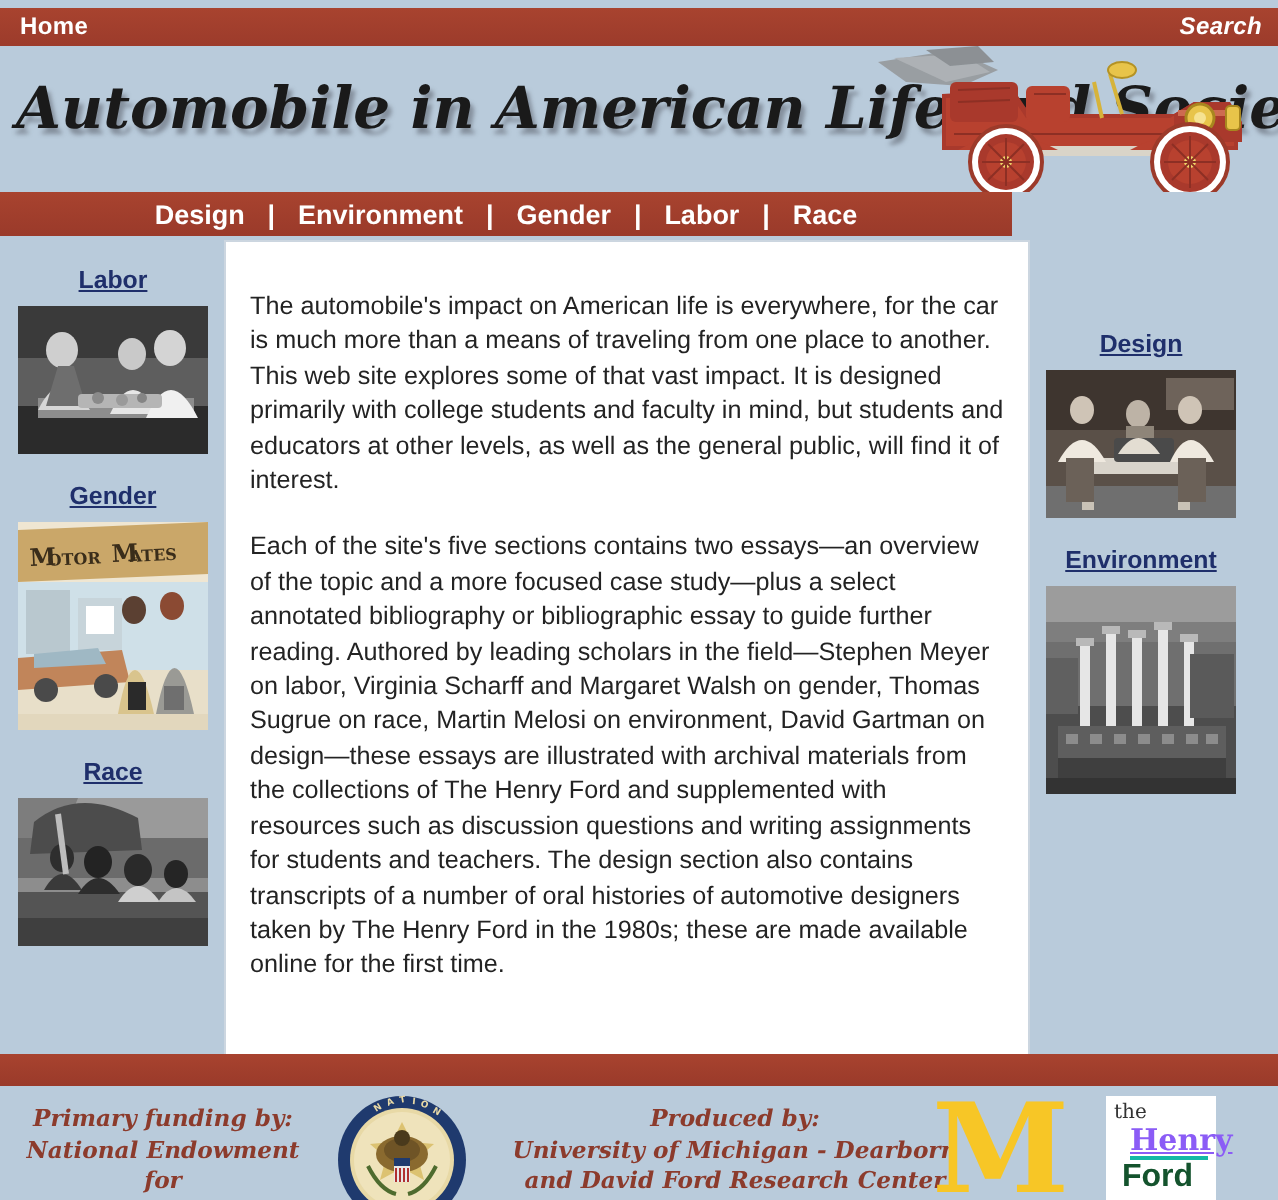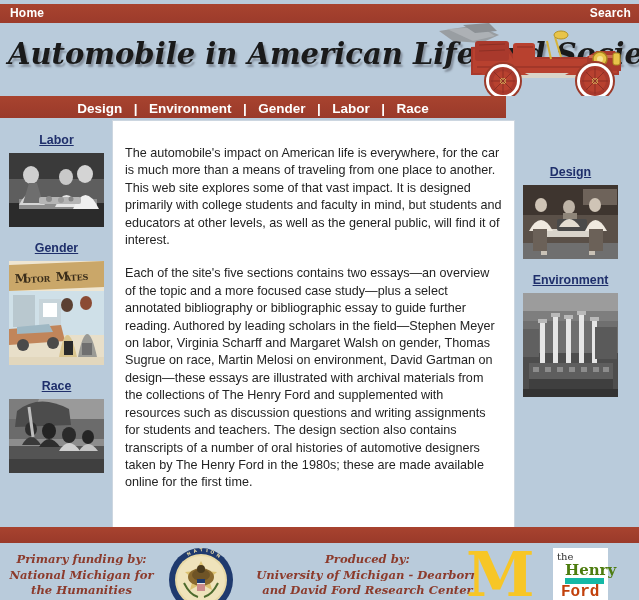--- a/index.html
+++ b/index.html
@@ -49,20 +49,21 @@
   }
   .utilitybar .u-right {
     position: absolute;
     right: 8px; top: 2px;
     color: #ffffff;
     font-size: 12px;
     font-weight: bold;
     letter-spacing: 0.2px;
     text-decoration: none;
     line-height: 15px;
+    font-style: italic;
   }
 
   
   .banner {
     position: absolute;
     left: 0; top: 23px;
     width: 639px; height: 73px;
     overflow: hidden;
   }
   .banner-title {
@@ -217,31 +218,32 @@
     font-family: "DejaVu Serif", "Liberation Serif", serif;
     font-size: 10px;
     color: #333333;
     line-height: 11px;
     display: block;
   }
   .logo-hf .hf-henry {
     font-family: "DejaVu Serif", "Liberation Serif", serif;
     font-weight: bold;
     font-size: 15px;
-    color: #4d7c0f;
+    color: #8b5cf6;
     line-height: 16px;
     display: block;
     margin-left: 8px;
-    border-bottom: 6px solid #14b8a6;
+    border-bottom: 2px solid #14b8a6;
+    text-decoration: underline;
   }
   .logo-hf .hf-ford {
-    font-family: Liberation Mono, monospace;
+    font-family: Liberation Sans, sans-serif;
     font-weight: bold;
     font-size: 16px;
-    color: #c2410c;
+    color: #14532d;
     line-height: 17px;
     display: block;
     margin-left: 4px;
   }
 </style>
 </head>
 <body>
 
 <div id="page">
 
@@ -493,21 +495,21 @@
       <p>Each of the site's five sections contains two essays—an overview of the topic and a more focused case study—plus a select annotated bibliography or bibliographic essay to guide further reading. Authored by leading scholars in the field—Stephen Meyer on labor, Virginia Scharff and Margaret Walsh on gender, Thomas Sugrue on race, Martin Melosi on environment, David Gartman on design—these essays are illustrated with archival materials from the collections of The Henry Ford and supplemented with resources such as discussion questions and writing assignments for students and teachers. The design section also contains transcripts of a number of oral histories of automotive designers taken by The Henry Ford in the 1980s; these are made available online for the first time.</p>
     </div>
   </div>
 
   <div class="footer-bar"></div>
 
   <div class="footer">
 
     <div class="credit credit-left">
       <div>Primary funding by:</div>
-      <div>National Michigan for</div>
+      <div>National Endowment for</div>
       <div>the Humanities</div>
     </div>
 
     <div class="seal">
       <svg width="66" height="66" viewBox="0 0 66 66" xmlns="http://www.w3.org/2000/svg">
         <circle cx="33" cy="33" r="32" fill="#1f3a6e"></circle>
         <circle cx="33" cy="33" r="26" fill="#e8d9a6"></circle>
         <circle cx="33" cy="33" r="24" fill="#efe3bb"></circle>
         <path d="M33 14 L38 24 L49 25 L41 32 L44 43 L33 37 L22 43 L25 32 L17 25 L28 24 Z" fill="#c9a227" opacity="0.5"></path>
         <ellipse cx="33" cy="30" rx="13" ry="9" fill="#8a6a2f"></ellipse>

